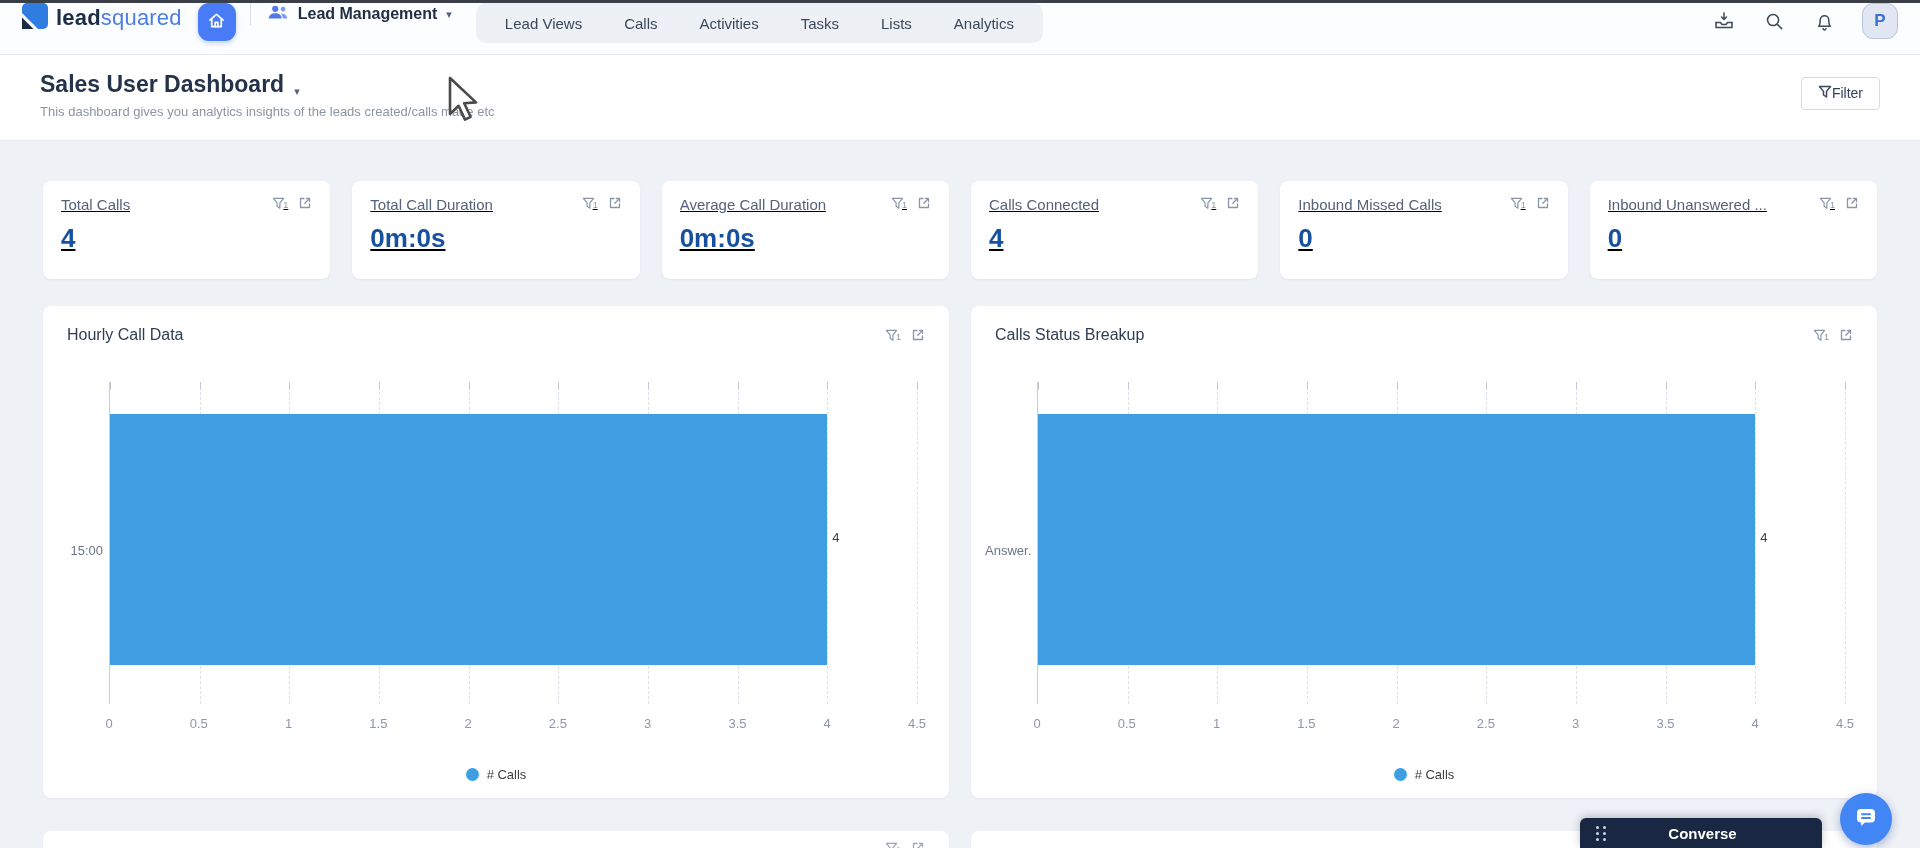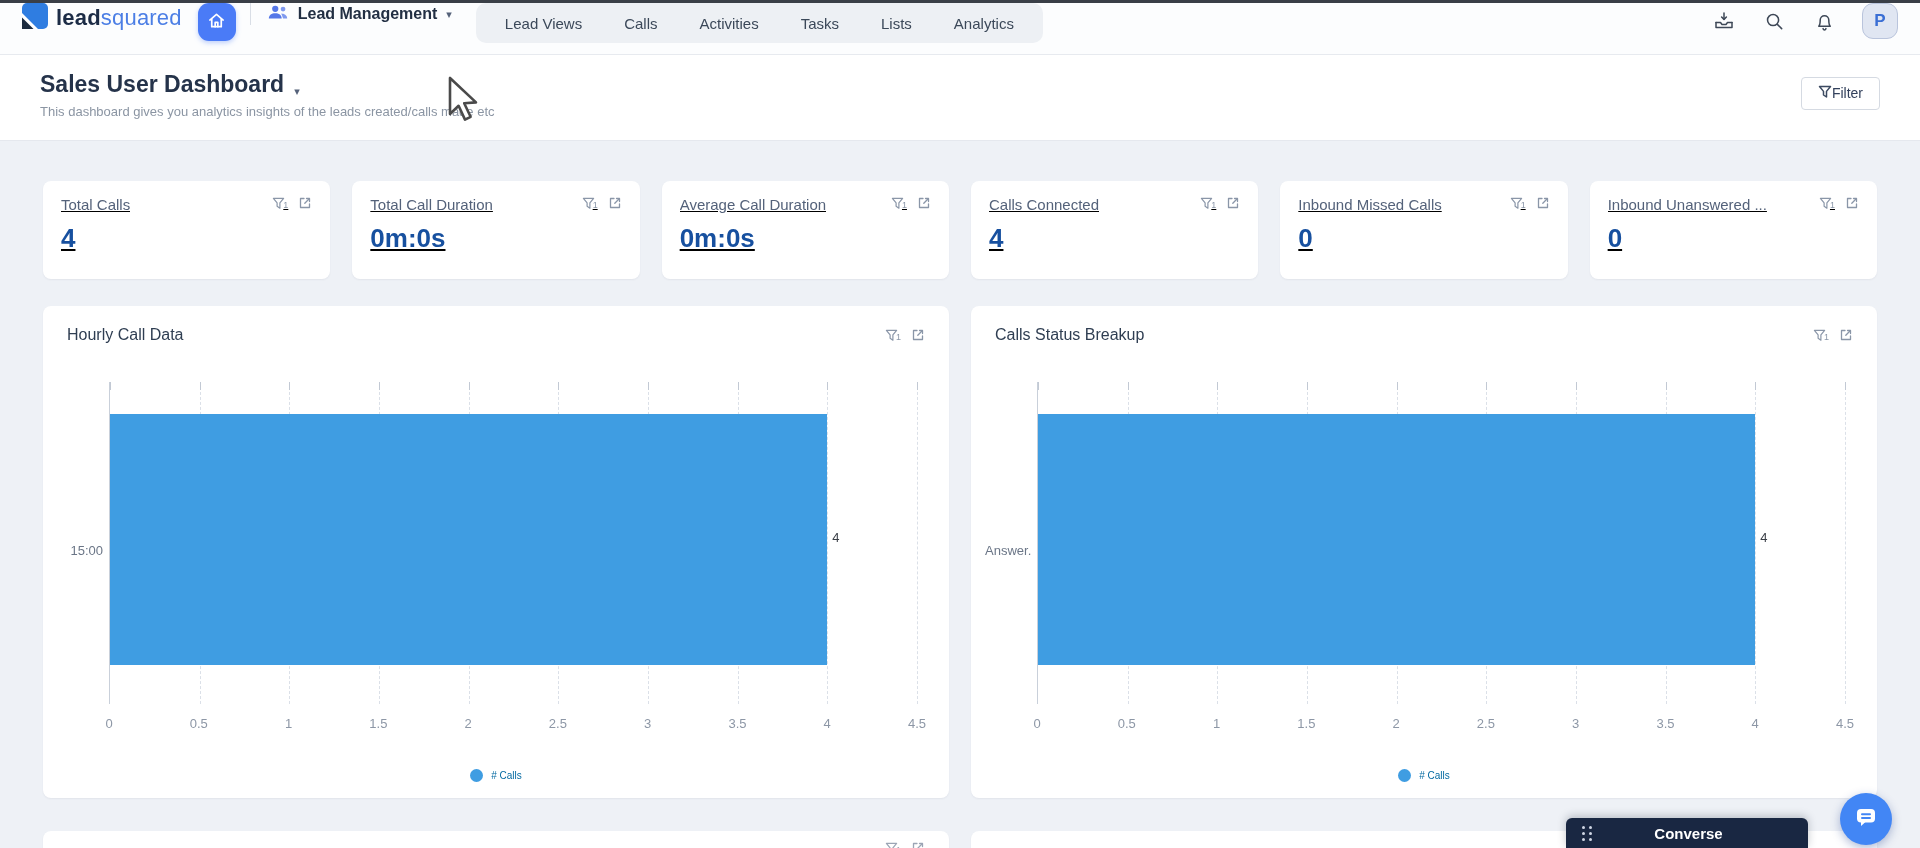--- a/index.html
+++ b/index.html
@@ -61,30 +61,30 @@
   .toptick { position:absolute; top:0; height:8px; width:0; border-left:1px solid #c2c9d4; }
   .bar { position:absolute; left:0; top:10%; height:78%; }
   .barval { position:absolute; top:48%; transform:translateY(-50%); font-size:13px; color:#3a3f47; }
   .chart-xaxis { position:absolute; left:52px; right:16px; bottom:4px; height:16px; }
   .xlabel { position:absolute; transform:translateX(-50%); font-size:13px; color:#8d97a6; white-space:nowrap; }
   .ylabel { position:absolute; left:0; width:46px; text-align:right; top:49%; transform:translateY(-50%);
             font-size:13px; color:#6b7687; white-space:nowrap; overflow:hidden; }
   .legend { position:absolute; bottom:16px; left:0; right:0; display:flex; justify-content:center;
             align-items:center; gap:8px; }
   .legend-dot { width:13px; height:13px; border-radius:50%; }
-  .legend-label { font-size:10px; color:#0369a1; }
+  .legend-label { font-size:13px; color:#404040; }
 
   
   .bottom-row { display:flex; gap:22px; margin-top:33px; }
   .bottom-card { flex:1; background:#fff; border-radius:8px 8px 0 0; height:18px; position:relative; overflow:hidden;
                  box-shadow:0 1px 2px rgba(30,40,60,.06); }
   .bottom-card .card-icons { position:absolute; right:24px; top:10px; opacity:.85; }
 
   
-  .converse { position:absolute; right:112px; bottom:0; width:242px; height:30px; background:#192742;
+  .converse { position:absolute; right:98px; bottom:0; width:242px; height:30px; background:#192742;
               border-radius:6px 6px 0 0; display:flex; align-items:center; color:#fff;
               box-shadow:0 -2px 8px rgba(20,30,50,.25); cursor:pointer; }
   .drag-dots { display:grid; grid-template-columns:repeat(2,4px); grid-gap:3px; margin:0 0 0 16px; }
   .drag-dots i { width:3px; height:3px; border-radius:50%; background:#cfd6e4; }
   .converse-label { flex:1; text-align:center; font-size:15px; font-weight:700; margin-right:24px; }
   .chat-fab { position:absolute; right:28px; bottom:3px; width:52px; height:52px; border-radius:50%;
               background:#4286f5; display:flex; align-items:center; justify-content:center;
               box-shadow:0 3px 10px rgba(30,60,140,.35); cursor:pointer; }
   .cursor { position:absolute; left:443px; top:76px; pointer-events:none; }
 </style>

